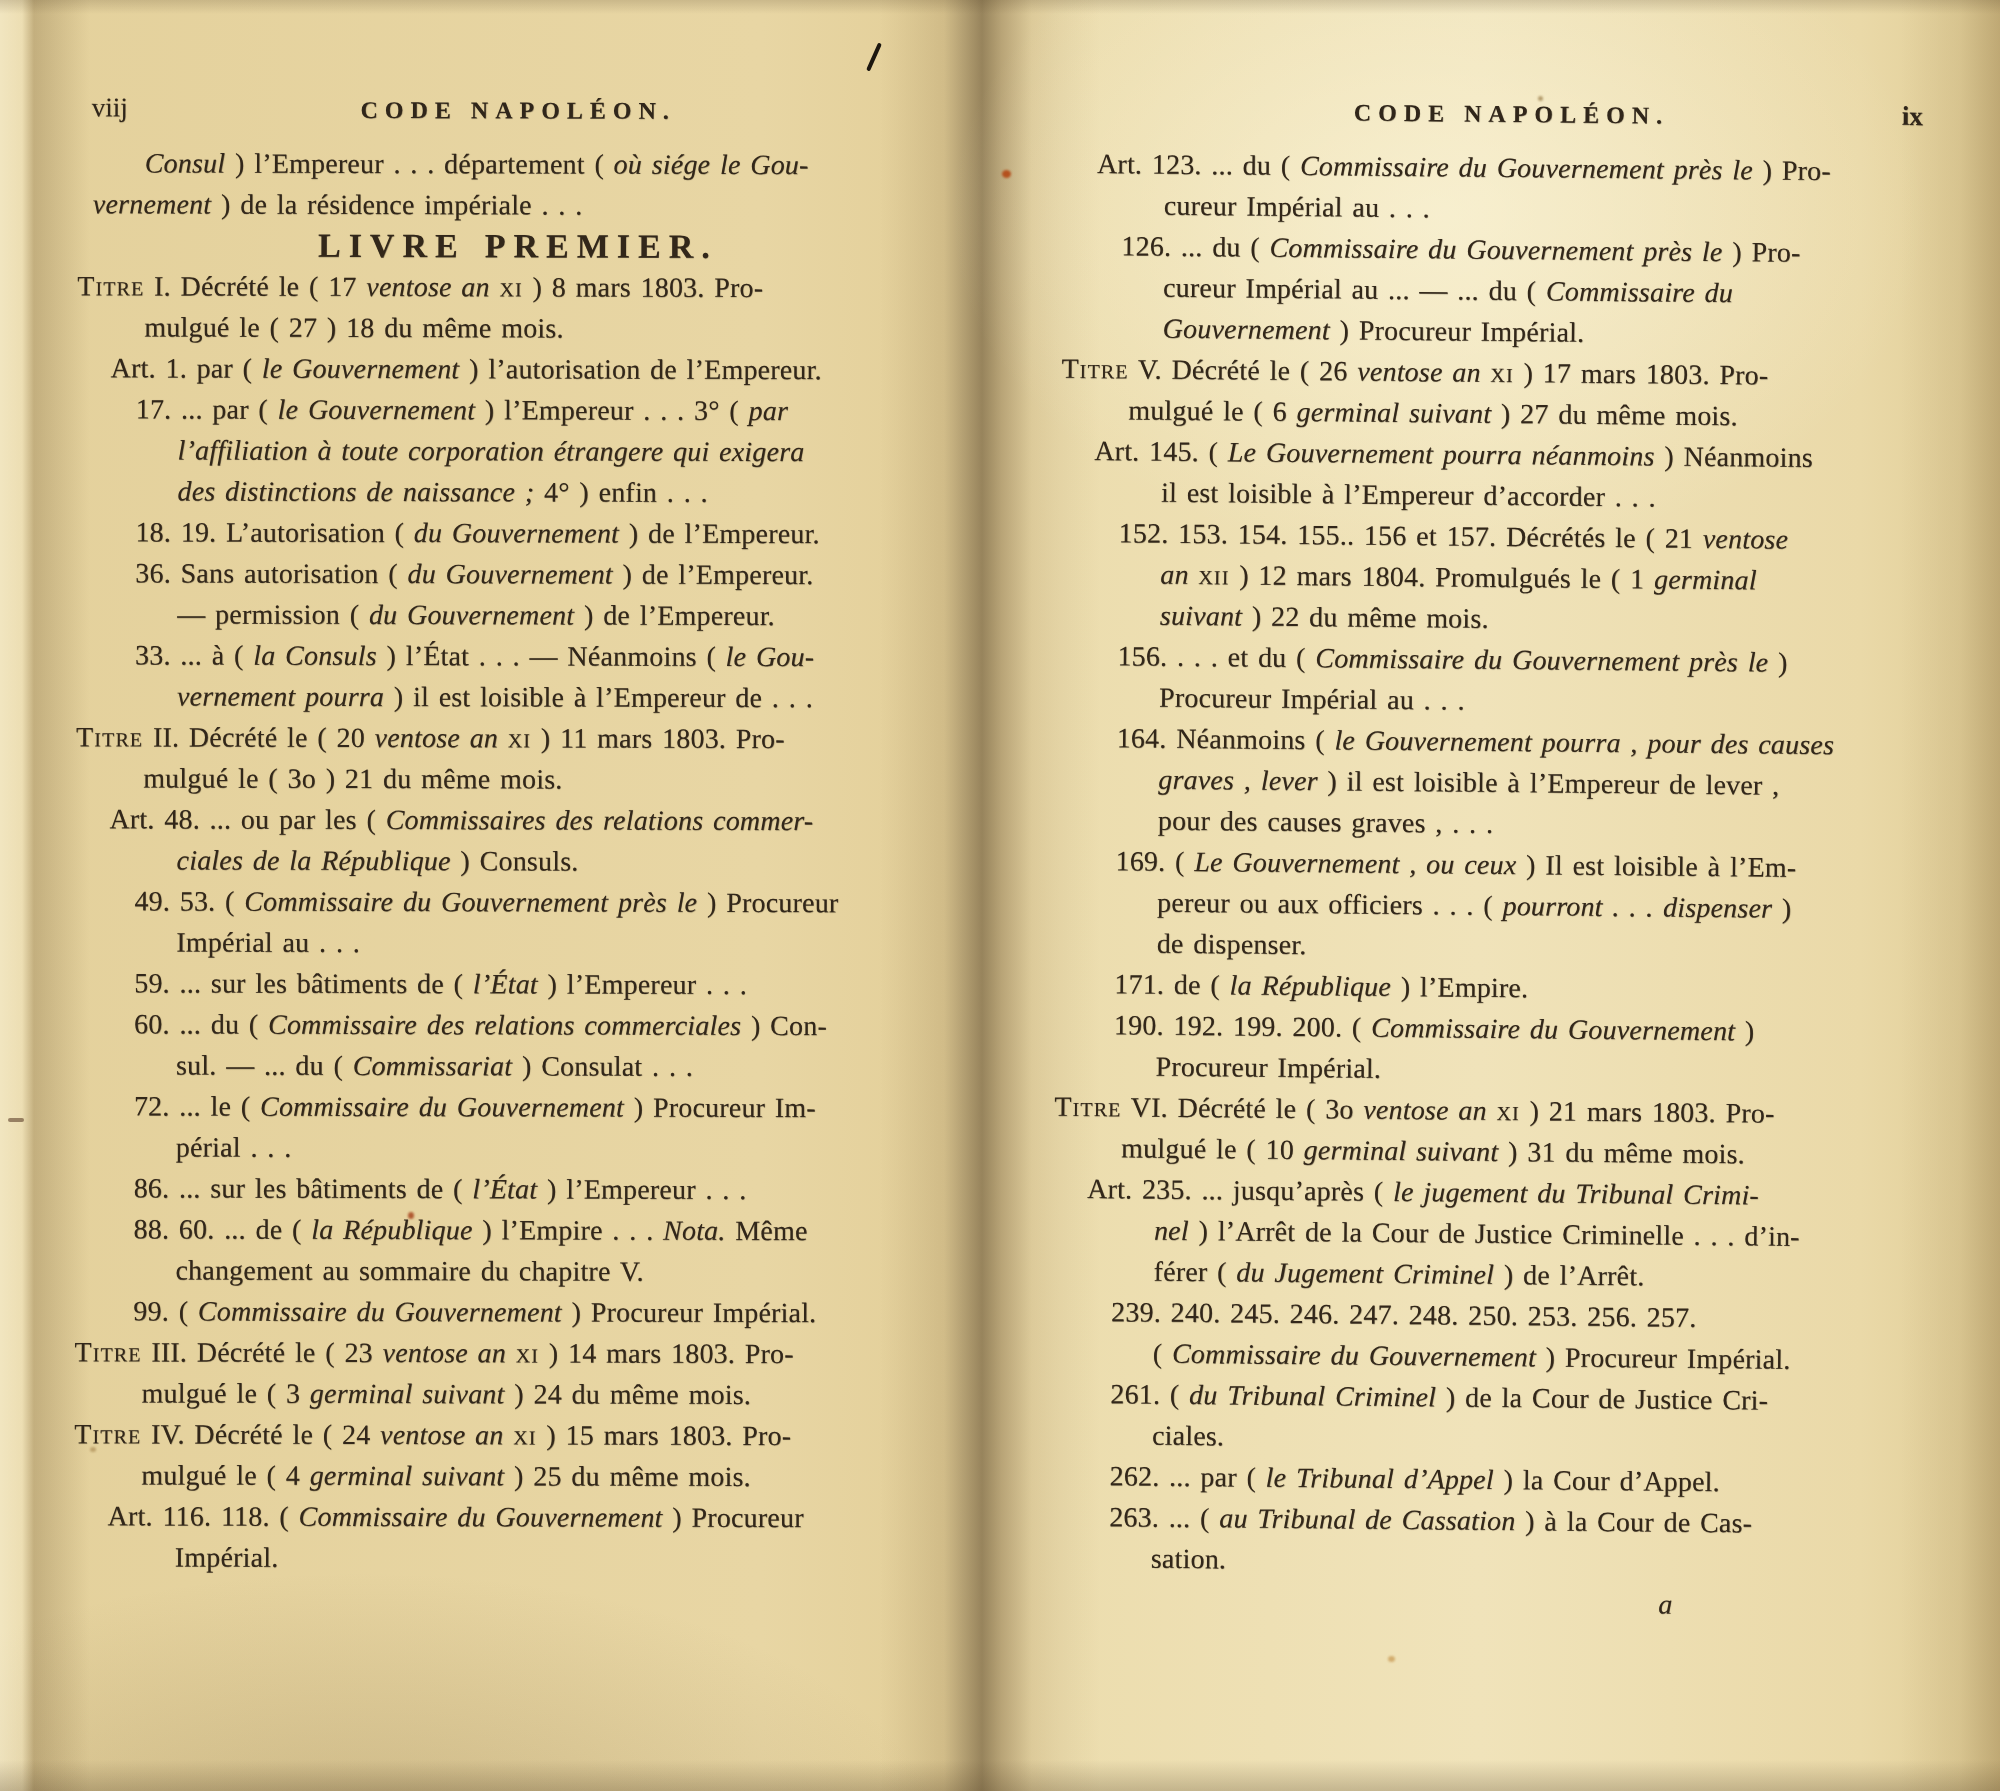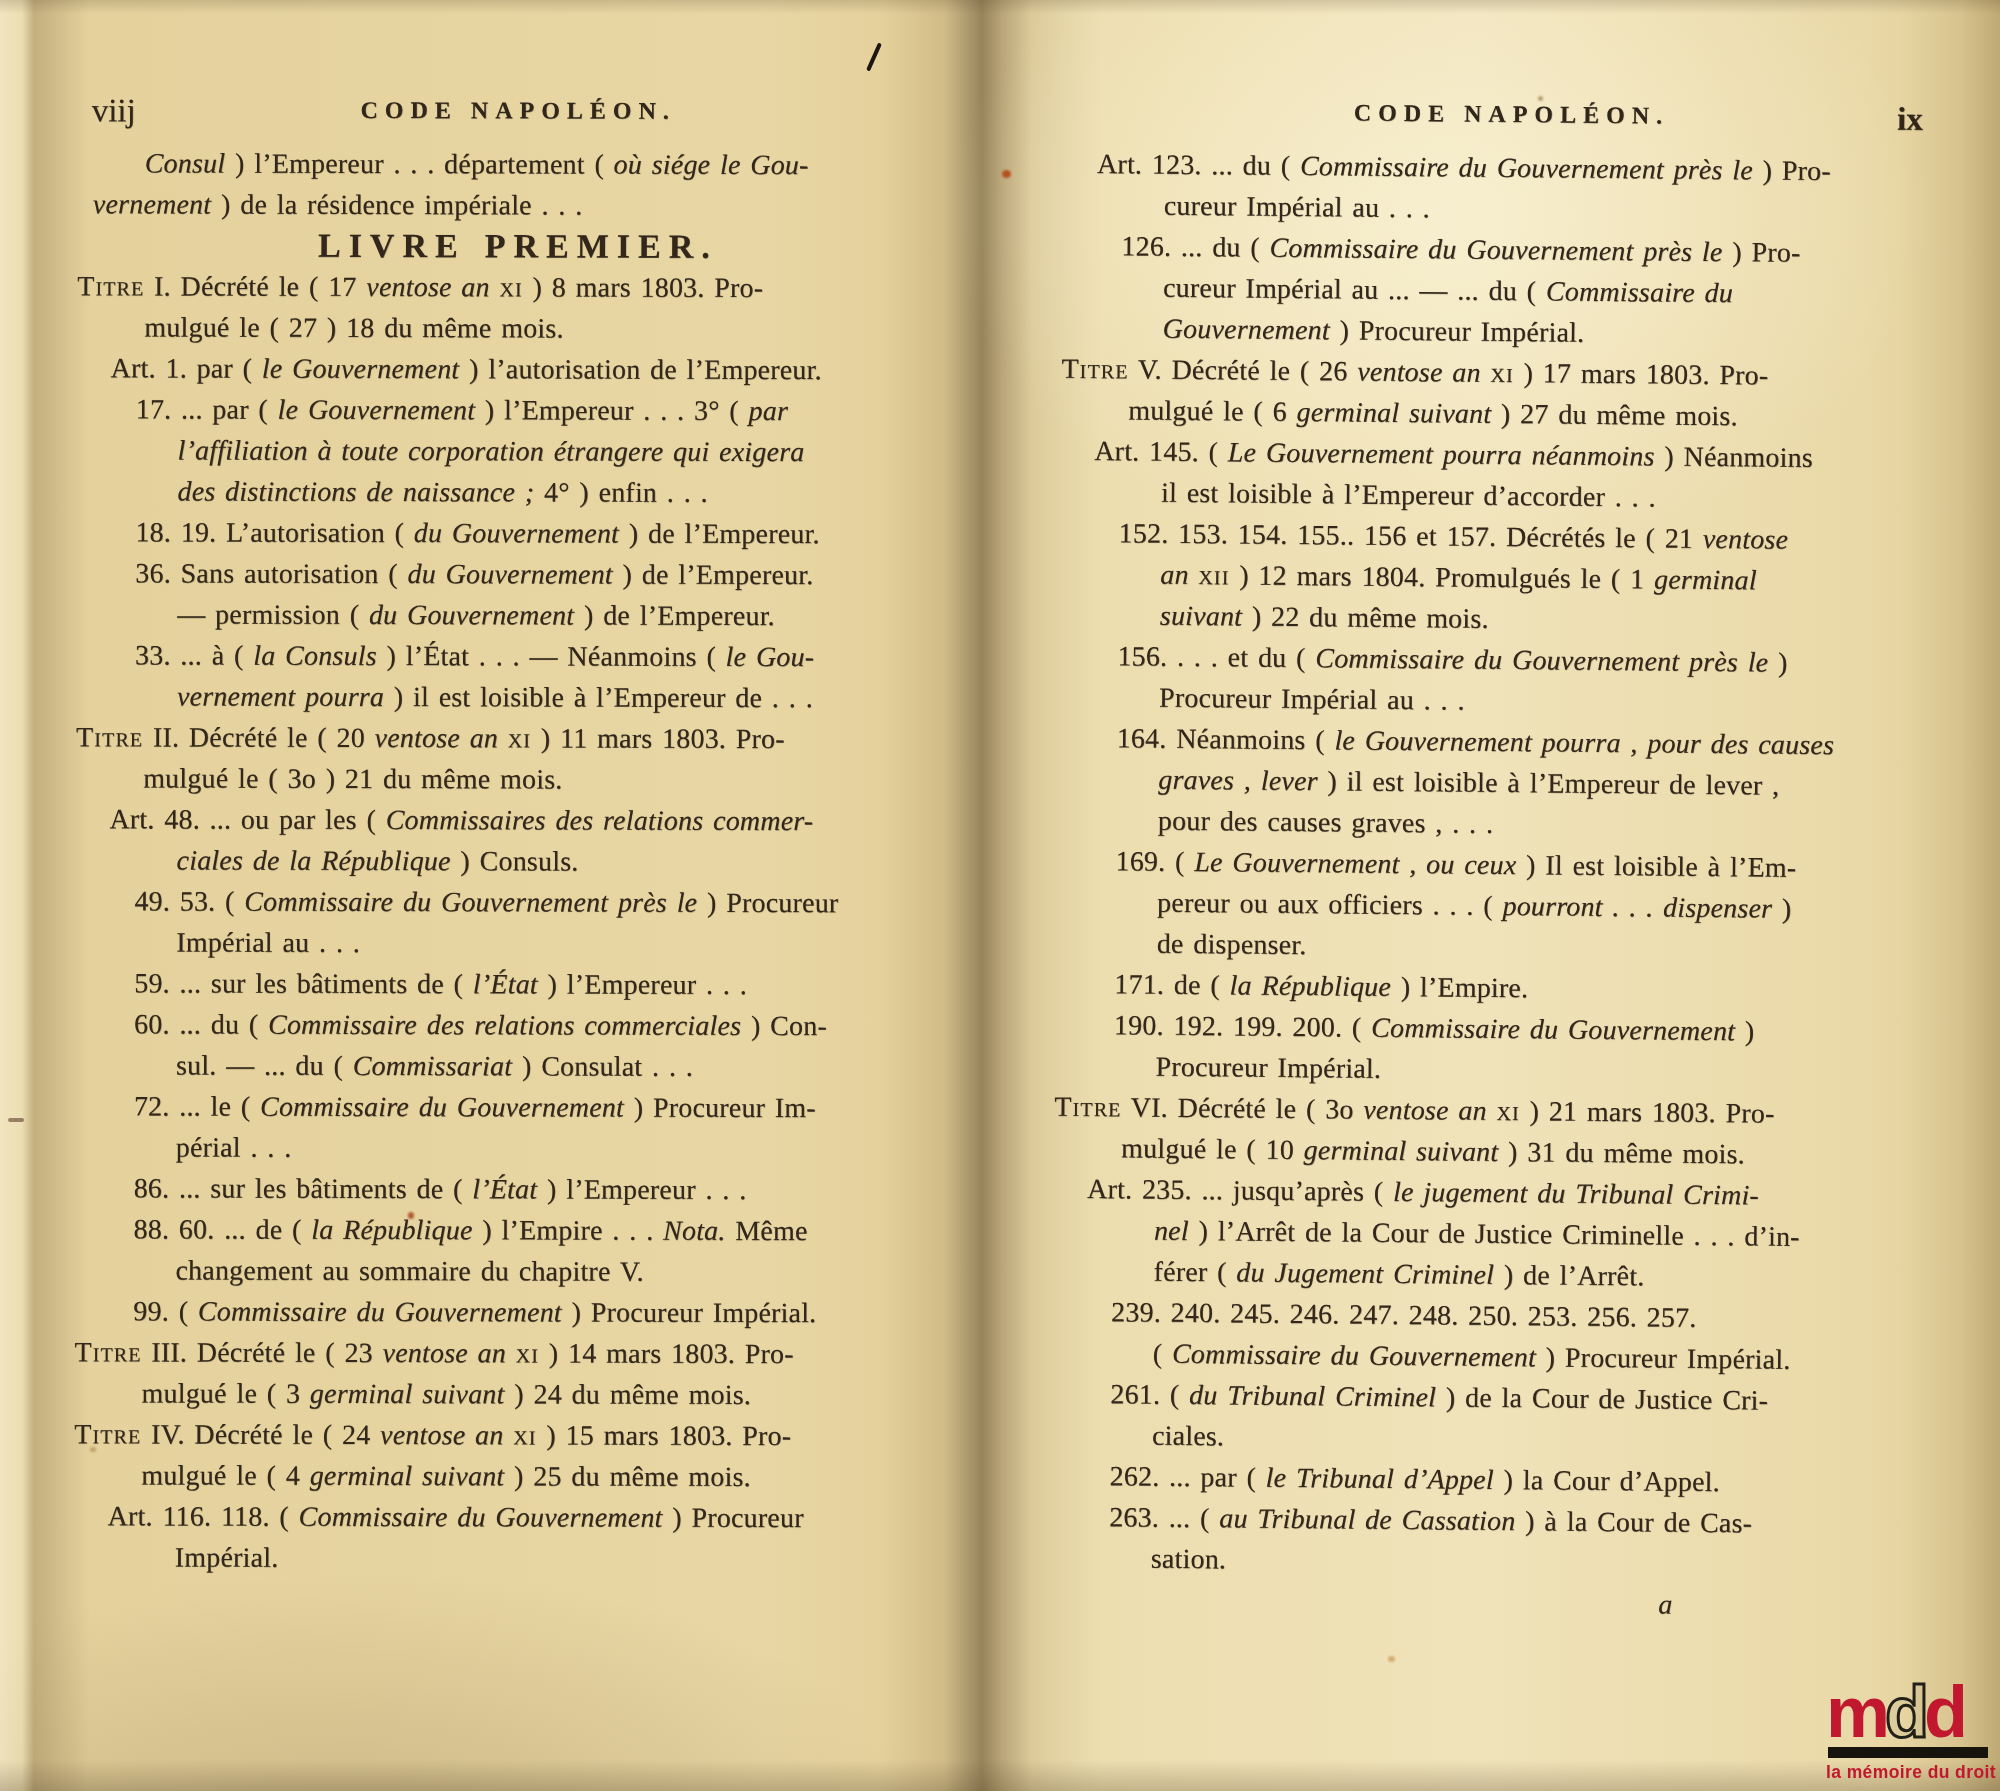--- a/index.html
+++ b/index.html
@@ -23,21 +23,21 @@
 
   .page-inner{position:relative;height:100%;}
   .page.left  .page-inner{padding:96px 26px 0 78px;transform:rotate(.15deg);transform-origin:top left;}
   .page.right .page-inner{padding:96px 40px 0 80px;transform:rotate(.55deg);transform-origin:top left;}
 
   .page-header{position:relative;height:46px;color:#30261a;}
   .page-title{
     text-align:center;font-size:24px;font-weight:bold;letter-spacing:7px;
     text-shadow:.4px .5px .7px rgba(43,32,18,.5);
   }
-  .folio{position:absolute;top:-4px;font-size:33px;text-shadow:.4px .5px .7px rgba(43,32,18,.5);}
+  .folio{position:absolute;top:-4px;font-size:27px;text-shadow:.4px .5px .7px rgba(43,32,18,.5);}
   .folio.left-folio{left:14px;}
   .folio.right-folio{right:36px;font-weight:bold;}
 
   .page-text{color:#32271a;font-size:28px;line-height:41px;word-spacing:2.5px;letter-spacing:.2px;
     text-shadow:.35px .45px .7px rgba(43,32,18,.55);}
   .line{white-space:nowrap;}
   .line .it{font-style:italic;}
   .line .sc{font-variant:small-caps;letter-spacing:.04em;}
 
   .line.t {margin-left:0;}
@@ -168,19 +168,14 @@
 
   <div class="ink-mark"></div>
   <div class="margin-dash"></div>
 
   <div class="fox f1"></div>
   <div class="fox f2"></div>
   <div class="fox f3"></div>
   <div class="fox f4"></div>
   <div class="fox f5"></div>
 
-  <div class="mdd-logo">
-    <div class="mdd-letters"><span class="red">m</span><span class="outline">d</span><span class="red">d</span></div>
-    <div class="mdd-bar"></div>
-    <div class="mdd-tagline">la mémoire du droit</div>
-  </div>
 
 </div>
 
 </body></html>

